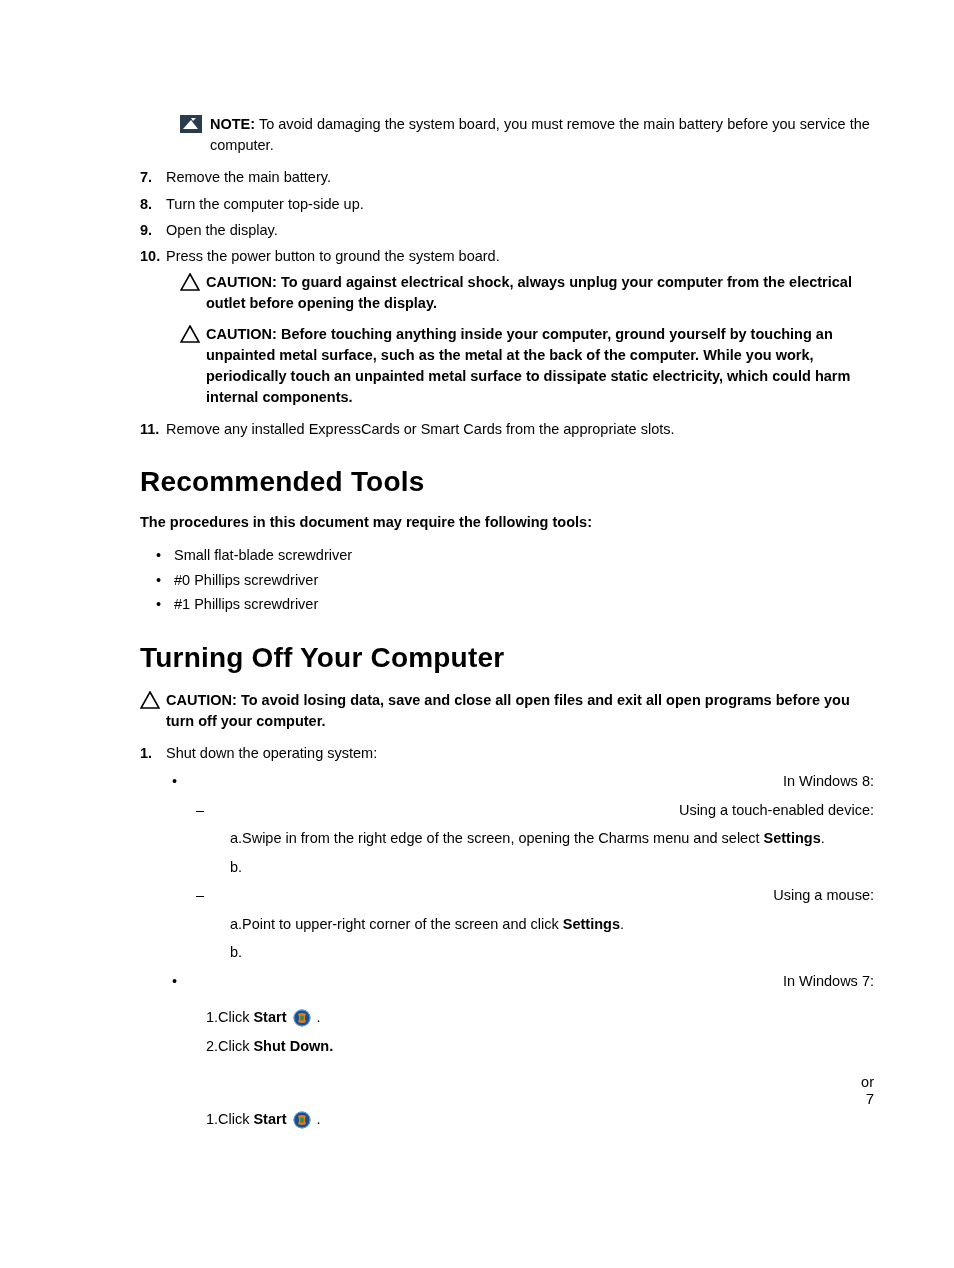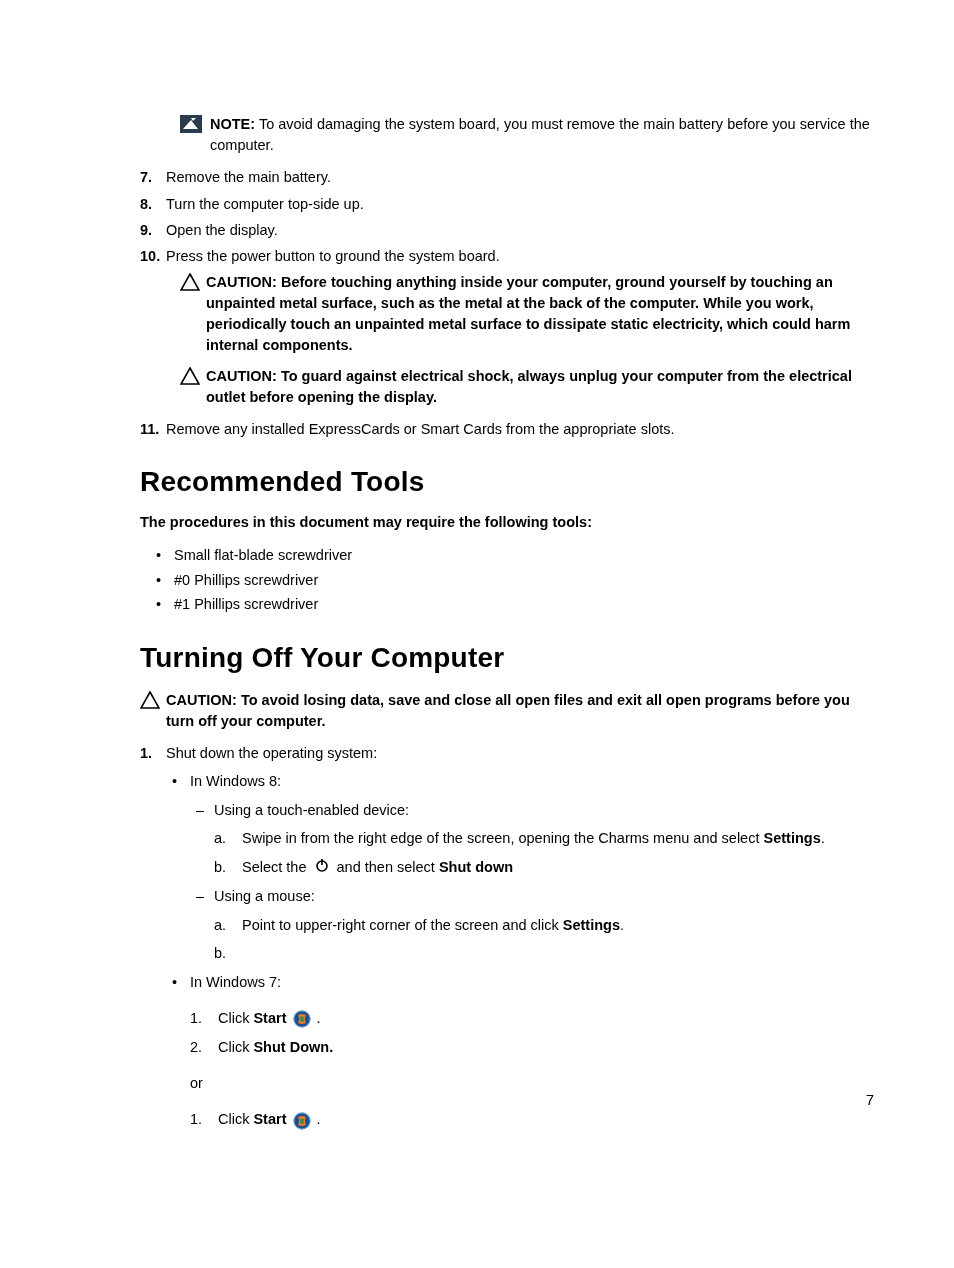--- a/index.html
+++ b/index.html
@@ -93,20 +93,21 @@
   ul.bullets > li::before {
     content: "•";
     position: absolute;
     left: 0;
     top: 0;
   }
   .sub-bullets {
     list-style: none;
     padding: 0;
     margin: 6px 0 8px 0;
+    text-align: right;
   }
   .sub-bullets > li {
     position: relative;
     padding-left: 24px;
     margin-bottom: 6px;
     font-size: 14.5px;
   }
   .sub-bullets > li::before {
     content: "•";
     position: absolute;
@@ -206,32 +207,32 @@
       </li>
   </ol>
 
   <div class="caution-block indented-caution">
     <span class="caution-icon">
       <svg viewBox="0 0 20 18" width="20" height="18">
         <path d="M10 1 L19 17 L1 17 Z" fill="none" stroke="#000" stroke-width="1.6"></path>
       </svg>
     </span>
     <div class="caution-text">
-      <span class="caution-label">CAUTION:</span><span> Before touching anything inside your computer, ground yourself by touching an unpainted metal surface, such as the metal at the back of the computer. While you work, periodically touch an unpainted metal surface to dissipate static electricity, which could harm internal components.</span>
+      <span class="caution-label">CAUTION:</span><span> To guard against electrical shock, always unplug your computer from the electrical outlet before opening the display.</span>
     </div>
   </div>
 
   <div class="caution-block indented-caution">
     <span class="caution-icon">
       <svg viewBox="0 0 20 18" width="20" height="18">
         <path d="M10 1 L19 17 L1 17 Z" fill="none" stroke="#000" stroke-width="1.6"></path>
       </svg>
     </span>
     <div class="caution-text">
-      <span class="caution-label">CAUTION:</span><span> To guard against electrical shock, always unplug your computer from the electrical outlet before opening the display.</span>
+      <span class="caution-label">CAUTION:</span><span> Before touching anything inside your computer, ground yourself by touching an unpainted metal surface, such as the metal at the back of the computer. While you work, periodically touch an unpainted metal surface to dissipate static electricity, which could harm internal components.</span>
     </div>
   </div>
 
   <ol class="main-list">
     <li>
         <span class="num">11.</span>
         <span class="content">Remove any installed ExpressCards or Smart Cards from the appropriate slots.</span>
       </li>
   </ol>
 
@@ -270,30 +271,20 @@
                 <span>Using a touch-enabled device:</span>
                 <ol class="letter-list">
                   <li>
                     <span class="mk">a.</span>
                     <span>
                       <span>Swipe in from the right edge of the screen, opening the Charms menu and select </span><span class="bold">Settings</span><span>.</span>
                     </span>
                   </li>
                   <li>
                     <span class="mk">b.</span>
-                    <span>
-                      <span>Select the </span>
-                      <span class="power-icon">
-                        <svg width="16" height="16" viewBox="0 0 16 16">
-                          <circle cx="8" cy="9" r="5" fill="none" stroke="#000" stroke-width="1.6"></circle>
-                          <line x1="8" y1="2" x2="8" y2="8" stroke="#000" stroke-width="1.6"></line>
-                        </svg>
-                      </span>
-                      <span> and then select </span><span class="bold">Shut down</span>
-                    </span>
                   </li>
                 </ol>
               </li>
               <li>
                 <span>Using a mouse:</span>
                 <ol class="letter-list">
                   <li>
                     <span class="mk">a.</span>
                     <span>
                       <span>Point to upper-right corner of the screen and click </span><span class="bold">Settings</span><span>.</span>

